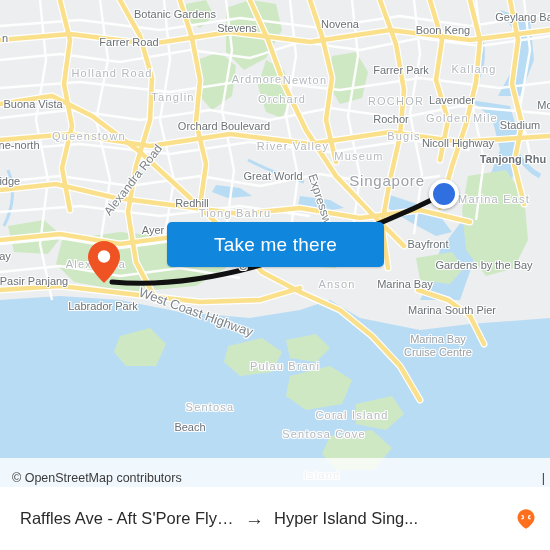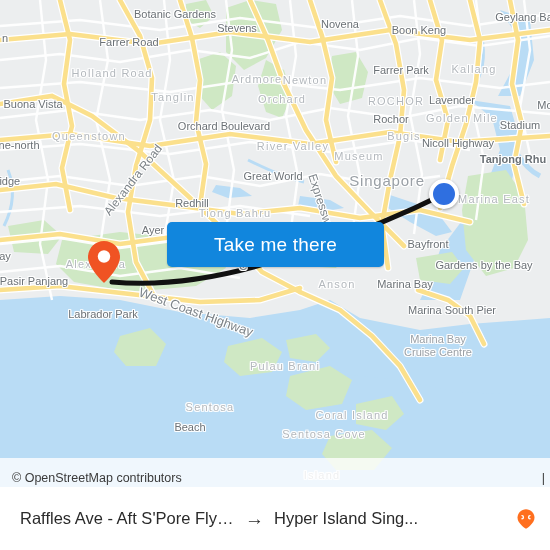--- a/index.html
+++ b/index.html
@@ -278,21 +278,21 @@
         <div class="map-label dark" style="left: 237px; top: 28px;">Stevens</div>
         <div class="map-label dark" style="left: 129px; top: 42px;">Farrer Road</div>
         <div class="map-label area" style="left: 112px; top: 73px;">Holland Road</div>
         <div class="map-label area" style="left: 173px; top: 97px;">Tanglin</div>
         <div class="map-label dark" style="left: 33px; top: 104px;">Buona Vista</div>
         <div class="map-label dark" style="left: 224px; top: 126px;">Orchard Boulevard</div>
         <div class="map-label area" style="left: 257px; top: 79px;">Ardmore</div>
         <div class="map-label area" style="left: 282px; top: 99px;">Orchard</div>
         <div class="map-label area" style="left: 305px; top: 80px;">Newton</div>
         <div class="map-label dark" style="left: 340px; top: 24px;">Novena</div>
-        <div class="map-label dark" style="left: 419px; top: 30px;">Boon Keng</div>
+        <div class="map-label dark" style="left: 443px; top: 30px;">Boon Keng</div>
         <div class="map-label dark" style="left: 532px; top: 17px;">Geylang Bahru</div>
         <div class="map-label dark" style="left: 401px; top: 70px;">Farrer Park</div>
         <div class="map-label area" style="left: 474px; top: 69px;">Kallang</div>
         <div class="map-label area" style="left: 396px; top: 101px;">ROCHOR</div>
         <div class="map-label dark" style="left: 391px; top: 119px;">Rochor</div>
         <div class="map-label dark" style="left: 452px; top: 100px;">Lavender</div>
         <div class="map-label area" style="left: 462px; top: 118px;">Golden Mile</div>
         <div class="map-label dark" style="left: 520px; top: 125px;">Stadium</div>
         <div class="map-label area" style="left: 404px; top: 136px;">Bugis</div>
         <div class="map-label dark" style="left: 458px; top: 143px;">Nicoll Highway</div>
@@ -304,21 +304,21 @@
         <div class="map-label area" style="left: 494px; top: 199px;">Marina East</div>
         <div class="map-label area" style="left: 89px; top: 136px;">Queenstown</div>
         <div class="map-label dark" style="left: 16px; top: 145px;">one-north</div>
         <div class="map-label dark" style="left: 192px; top: 203px;">Redhill</div>
         <div class="map-label area" style="left: 235px; top: 213px;">Tiong Bahru</div>
         <div class="map-label dark" style="left: 153px; top: 230px;">Ayer</div>
         <div class="map-label dark" style="left: 8px; top: 181px;">ridge</div>
         <div class="map-label area" style="left: 96px; top: 264px;">Alexandra</div>
         <div class="map-label dark" style="left: 34px; top: 281px;">Pasir Panjang</div>
         <div class="map-label dark" style="left: 5px; top: 256px;">ay</div>
-        <div class="map-label dark" style="left: 103px; top: 306px; margin-top: 8px;">Labrador Park</div>
+        <div class="map-label dark" style="left: 103px; top: 306px;">Labrador Park</div>
         <div class="map-label dark" style="left: 428px; top: 244px;">Bayfront</div>
         <div class="map-label dark" style="left: 484px; top: 265px;">Gardens by the Bay</div>
         <div class="map-label area" style="left: 337px; top: 284px;">Anson</div>
         <div class="map-label dark" style="left: 405px; top: 284px;">Marina Bay</div>
         <div class="map-label dark" style="left: 452px; top: 310px;">Marina South Pier</div>
         <div class="map-label two" style="left: 438px; top: 346px;">Marina Bay
 Cruise Centre</div>
         <div class="map-label area" style="left: 285px; top: 366px;">Pulau Brani</div>
         <div class="map-label area" style="left: 210px; top: 407px;">Sentosa</div>
         <div class="map-label dark" style="left: 190px; top: 427px;">Beach</div>

